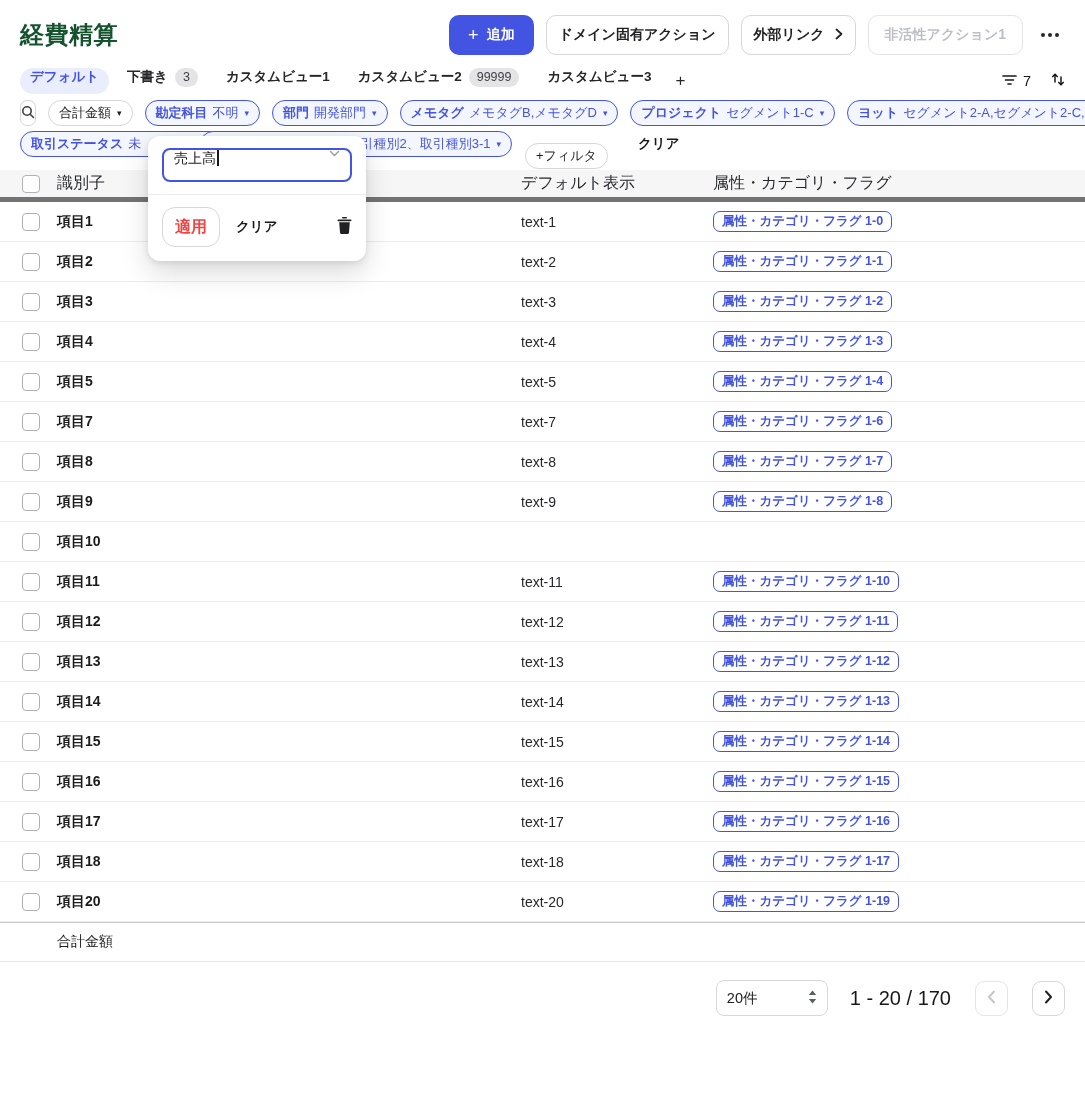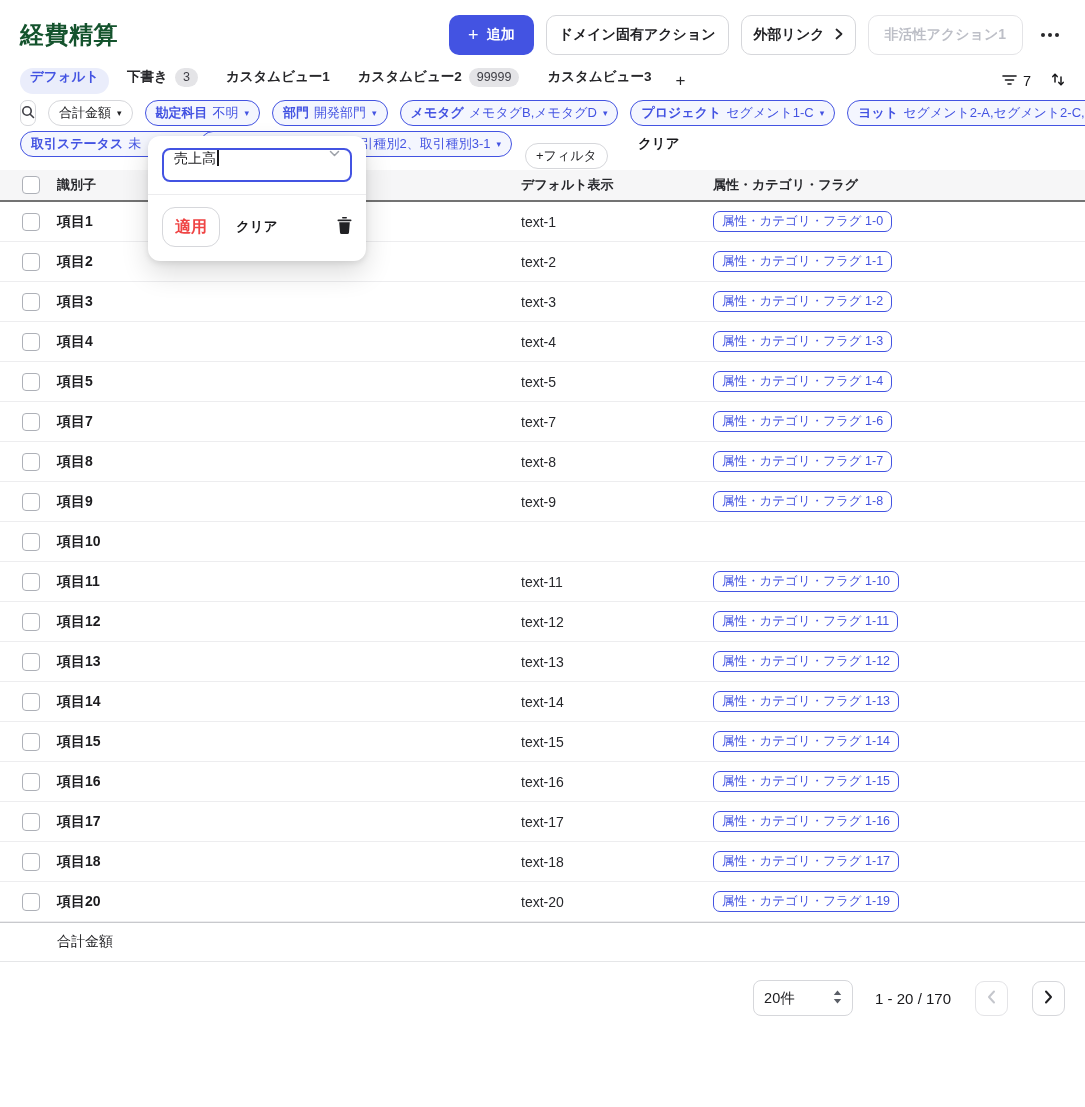--- a/index.html
+++ b/index.html
@@ -70,35 +70,35 @@
   .combobox .cb-chev{margin-left:auto;display:flex;}
   .popup-divider{border-top:1px solid #ECECEE;margin:12px -14px 0 -14px;}
   .popup-footer{display:flex;align-items:center;margin-top:12px;}
   .apply-btn{display:inline-flex;align-items:center;height:40px;border:1px solid var(--border-gray);border-radius:13px;
        padding:0 12px;font-size:16px;font-weight:700;cursor:pointer;background:#fff;color:#ef4444;}
   .popup-clear{margin-left:16px;font-size:13.5px;font-weight:700;color:#18181B;cursor:pointer;}
   .trash-btn{margin-left:auto;display:flex;cursor:pointer;}
   
   .data-table{margin-top:13px;}
   .t-row{display:grid;grid-template-columns:37px 464px 192px 1fr;align-items:center;padding:0 20px;}
-  .t-head{height:32px;background:var(--header-bg);font-size:13px;font-weight:700;color:#26272B;
-       border-bottom:2px solid #737373;}
+  .t-head{height:32px;background:var(--header-bg);font-size:16px;font-weight:400;color:#26272B;
+       border-bottom:5px solid #737373;}
   .t-body-row{height:40px;border-bottom:1px solid var(--row-border);}
   .checkbox{width:18px;height:18px;border:1.5px solid #AEB1B8;border-radius:4px;background:#fff;cursor:pointer;margin-left:2px;}
   .cell-id{font-weight:700;color:#1B1B1E;font-size:14px;}
   .cell-text{color:#26272B;font-size:14px;}
   .row-badge{display:inline-flex;align-items:center;height:21px;border:1px solid var(--accent);border-radius:7px;
-       padding:0 8px;font-size:12.5px;font-weight:400;color:var(--accent);background:#fff;white-space:nowrap;}
+       padding:0 8px;font-size:12.5px;font-weight:700;color:var(--accent);background:#fff;white-space:nowrap;}
   .t-footer{height:40px;border-top:1px solid #C8C9CD;border-bottom:1px solid #E5E6E8;}
   .footer-label{grid-column:2;font-size:14px;color:#212124;}
   
   .pagination{display:flex;align-items:center;justify-content:flex-end;padding:0 20px;margin-top:16px;height:40px;}
-  .page-size-select{width:100px;height:36px;border:1px solid var(--border-gray);border-radius:8px;display:flex;
+  .page-size-select{width:112px;height:36px;border:1px solid var(--border-gray);border-radius:8px;display:flex;
        align-items:center;justify-content:space-between;padding:8px 10px;font-size:14.5px;cursor:pointer;}
-  .range-label{margin-left:22px;font-size:15px;color:#18181B;}
+  .range-label{margin-left:22px;font-size:20px;color:#18181B;}
   .page-btn{width:33px;height:35px;border:1px solid var(--border-gray);border-radius:9px;display:flex;align-items:center;
        justify-content:center;margin-left:24px;cursor:pointer;background:#fff;}
   .page-btn.disabled{border-color:var(--border-light);}
 </style>
 </head>
 <body>
 
 <div class="page-header">
   <div class="page-title">経費精算</div>
   <div class="header-actions">

